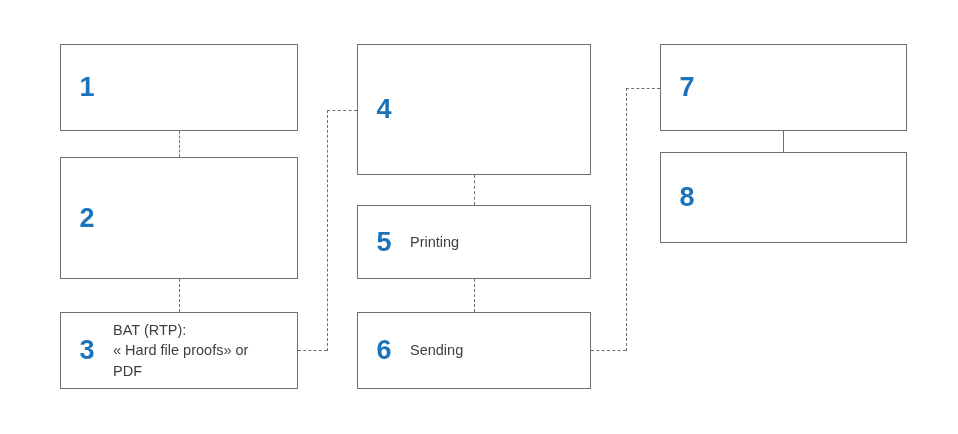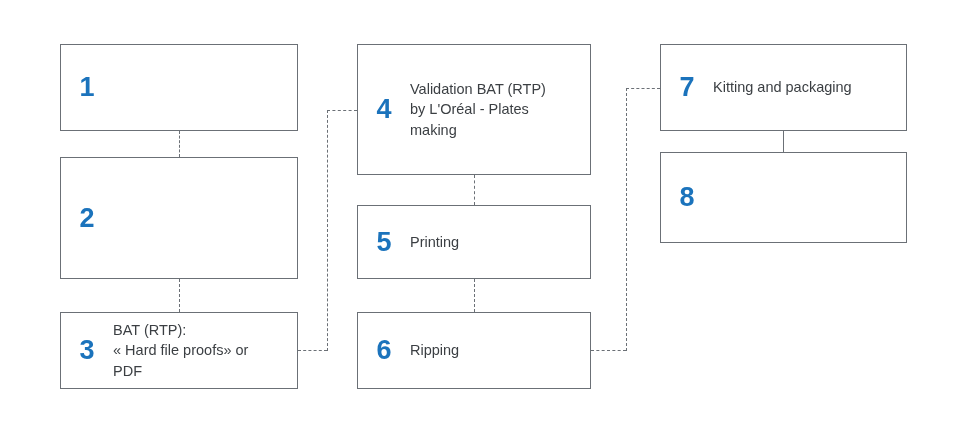--- a/index.html
+++ b/index.html
@@ -110,38 +110,34 @@
 
   <div class="node" id="node-3">
     <div class="node-num">3</div>
     <div class="node-label">BAT (RTP):
 « Hard file proofs» or
 PDF</div>
   </div>
 
   <div class="node" id="node-4">
     <div class="node-num">4</div>
-    <div class="node-label">Validation BAT (RTP)
-by L'Oréal - Plates
-making</div>
   </div>
 
   <div class="node" id="node-5">
     <div class="node-num">5</div>
     <div class="node-label">Printing</div>
   </div>
 
   <div class="node" id="node-6">
     <div class="node-num">6</div>
-    <div class="node-label">Ripping</div>
+    <div class="node-label">Sending</div>
   </div>
 
   <div class="node" id="node-7">
     <div class="node-num">7</div>
-    <div class="node-label">Kitting and packaging</div>
   </div>
 
   <div class="node" id="node-8">
     <div class="node-num">8</div>
   </div>
 
   <div class="conn conn-v-dash" id="conn-1-2"></div>
   <div class="conn conn-v-dash" id="conn-2-3"></div>
 
   <div class="conn conn-h-dash" id="conn-3-4-h1"></div>

